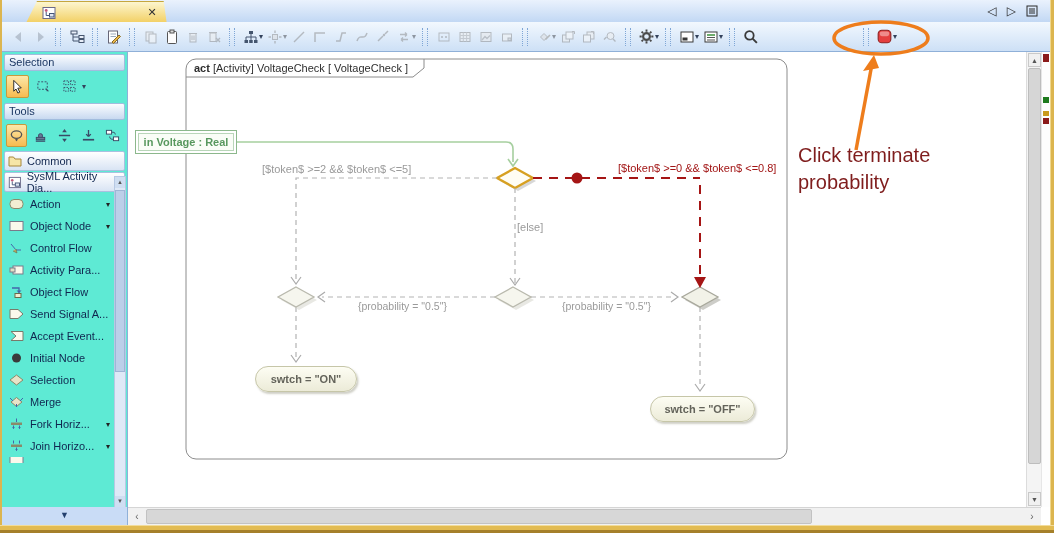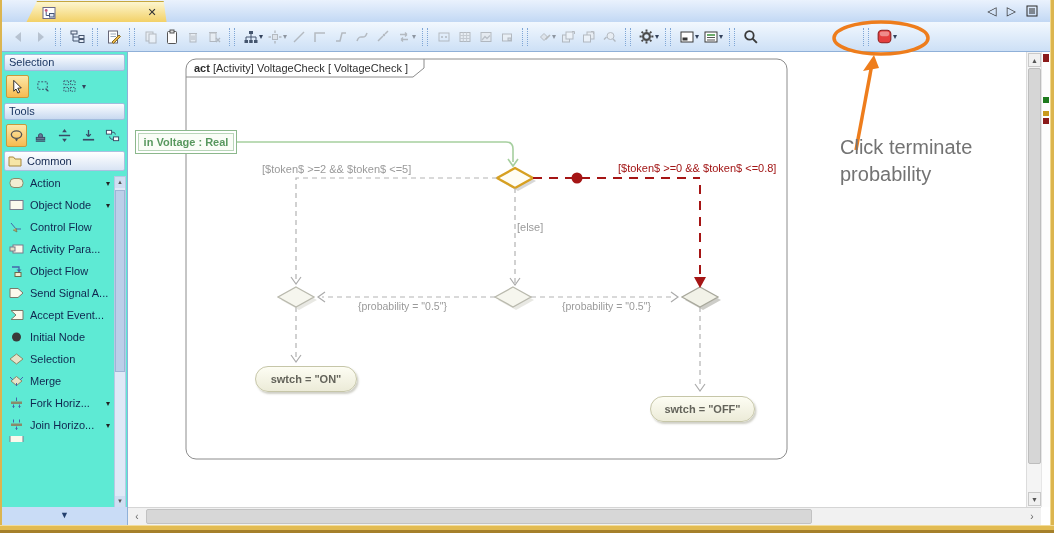--- a/index.html
+++ b/index.html
@@ -61,21 +61,21 @@
   #vscroll{left:1026px;top:52px;width:15px;height:455px;background:#f4f4f4;border-left:1px solid #dcdcdc;box-sizing:border-box;}
   .vs-btn{position:absolute;left:1px;width:13px;height:14px;background:#f0f0f0;border:1px solid #c9c9c9;box-sizing:border-box;
      color:#555;font-size:7px;text-align:center;line-height:13px;}
   #vthumb{position:absolute;left:1px;top:16px;width:13px;height:396px;background:#d6d6d6;border:1px solid #bdbdbd;box-sizing:border-box;border-radius:2px;}
   #estripe{left:1041px;top:52px;width:9px;height:455px;background:#fdfdfd;border-left:1px solid #e6e6e6;box-sizing:border-box;}
   .mark{position:absolute;left:1px;width:6px;}
   #hscroll{left:128px;top:507px;width:913px;height:18px;background:#f1f1f1;border-top:1px solid #d5d5d5;box-sizing:border-box;}
   .hs-btn{position:absolute;top:1px;width:16px;height:16px;color:#666;font-size:10px;text-align:center;line-height:15px;}
   #hthumb{position:absolute;left:18px;top:1px;width:666px;height:15px;background:#d7d7d7;border:1px solid #c2c2c2;box-sizing:border-box;border-radius:2px;}
   
-  #anno-text{left:798px;top:134px;color:#737373;font-size:20px;line-height:27px;pointer-events:none;margin-left:42px;}
+  #anno-text{left:798px;top:142px;color:#7f1d1d;font-size:20px;line-height:27px;pointer-events:none;}
   #anno-svg{left:0;top:0;pointer-events:none;}
 </style>
 </head>
 <body>
 
 <div id="app">
 
   <div class="abs" id="tabbar">
     <div id="active-tab">
       <svg width="14" height="14" viewBox="0 0 14 14">
@@ -359,20 +359,29 @@
             <rect x="9" y="9.5" width="5.5" height="4" fill="#fff" stroke="#3a4a66"></rect>
             <path d="M5,9 C5,12 7,12 8.5,12 M11,7 C11,4.5 9,4.5 7.5,4.5" fill="none" stroke="#3a4a66"></path>
           </svg>
         </span>
     </div>
     <div class="cat">
       <svg width="14" height="12" viewBox="0 0 14 12">
           <path d="M1,2 H5.5 L7,4 H13 V11 H1 Z" fill="#f6e6a8" stroke="#a8883c"></path>
         </svg>
       <span>Common</span>
+    </div>
+    <div class="cat">
+      <svg width="14" height="13" viewBox="0 0 14 14">
+        <rect x="1" y="1.5" width="12" height="11" fill="#fff" stroke="#6b6b8a"></rect>
+        <circle cx="4.2" cy="4.5" r="1.4" fill="#c05a7a"></circle>
+        <path d="M4.2,6 V9.5 H8" stroke="#44557a" fill="none"></path>
+        <rect x="7.5" y="7.5" width="4.5" height="3.5" fill="#dfe5f2" stroke="#44557a"></rect>
+      </svg>
+      <span>SysML Activity Dia...</span>
     </div>
 
     <div class="pi">
       <svg width="15" height="12" viewBox="0 0 15 12">
           <rect x="1" y="1.5" width="13" height="9" rx="4" fill="#f2edd2" stroke="#8a8a6a"></rect>
         </svg>
       <span class="lbl">Action</span>
         <span class="dd">▾</span>
     </div>
     <div class="pi">

